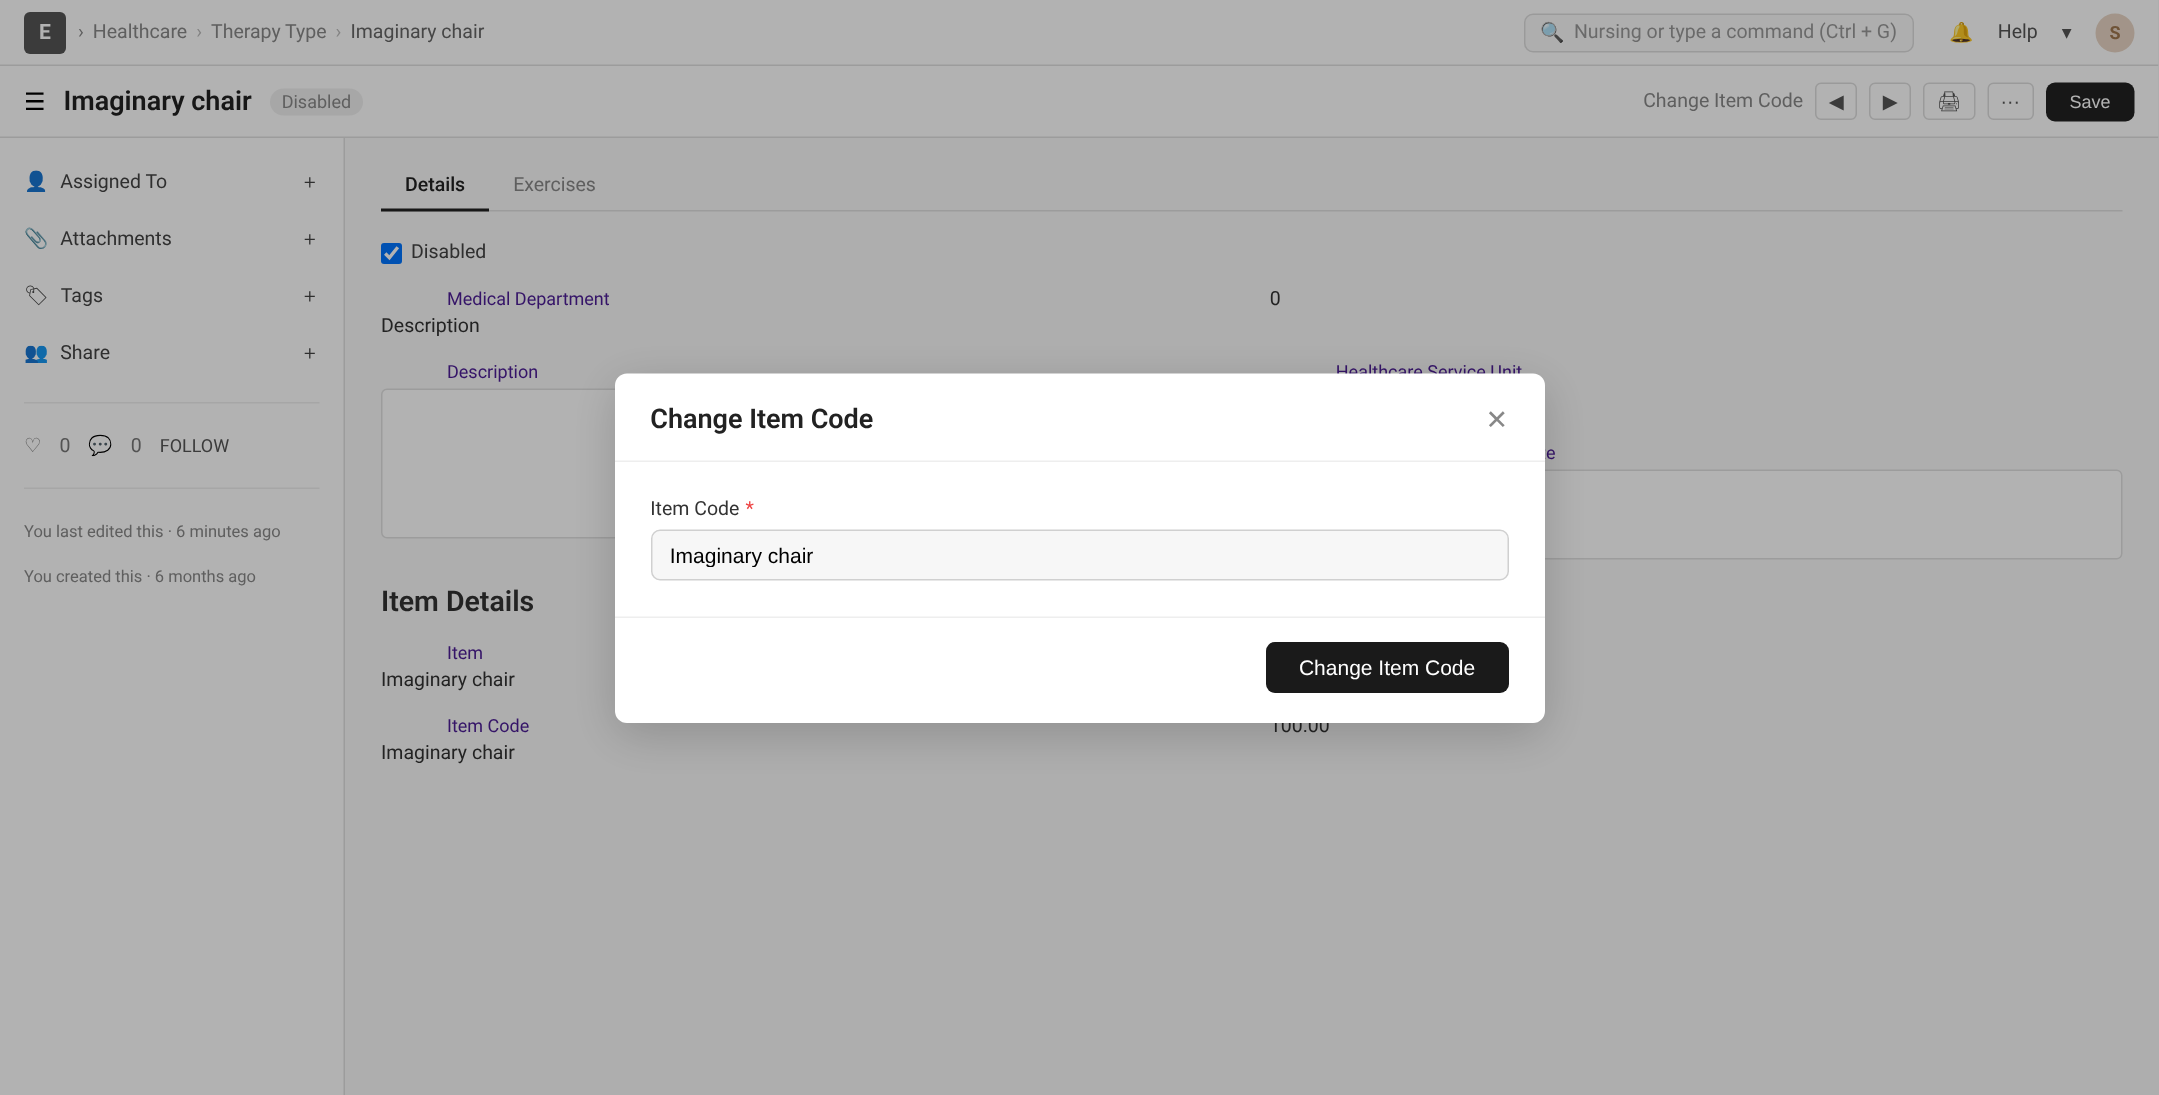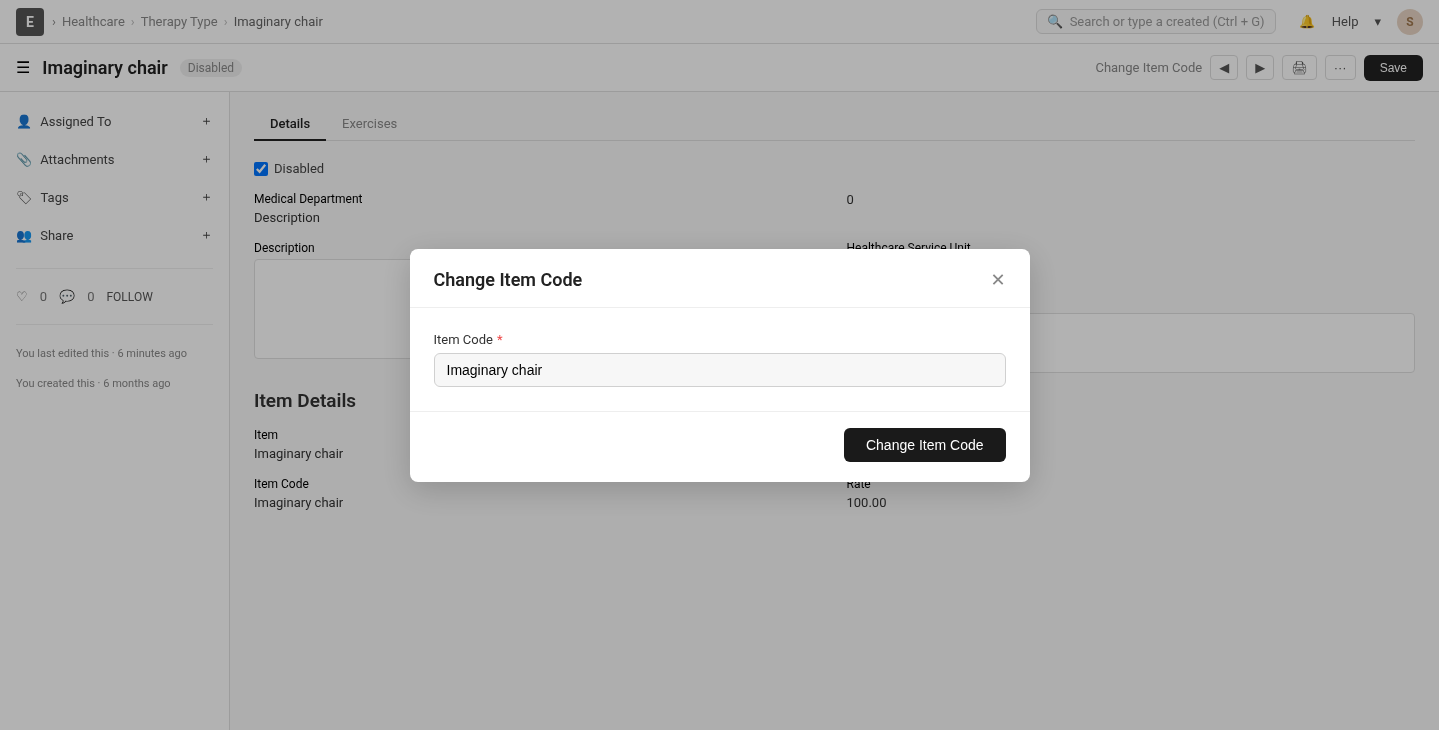--- a/index.html
+++ b/index.html
@@ -149,21 +149,21 @@
     .tab.active {
       color: #222;
       border-bottom-color: #222;
       font-weight: 500;
     }
 
     .section-row {
       display: flex; gap: 24px; margin-bottom: 16px;
     }
     .field-group { flex: 1; }
-    .field-label { font-size: 12px; color: #000000; margin-bottom: 4px; }
+    .field-label { font-size: 12px; color: #4c1d95; margin-bottom: 4px; margin-left: 44px; }
     .field-value { font-size: 13px; color: #333; }
     .checkbox-row { display: flex; align-items: center; gap: 6px; font-size: 13px; color: #444; }
     .checkbox-row input { width: 14px; height: 14px; }
     .section-heading { font-size: 19px; font-weight: 600; color: #333; margin-bottom: 0; }
 
     
     .overlay {
       position: fixed;
       top: 0; left: 0; right: 0; bottom: 0;
       background: rgba(0,0,0,0.3);
@@ -239,21 +239,21 @@
   <div class="navbar-breadcrumb">
     <span>›</span>
     <span>Healthcare</span>
     <span class="sep">›</span>
     <span>Therapy Type</span>
     <span class="sep">›</span>
     <span class="current">Imaginary chair</span>
   </div>
   <div class="navbar-search">
     <span>🔍</span>
-    <span>Search or type a created (Ctrl + G)</span>
+    <span>Nursing or type a command (Ctrl + G)</span>
   </div>
   <div class="navbar-right">
     <span>🔔</span>
     <span>Help</span>
     <span>▾</span>
     <div class="navbar-avatar">
       <span>S</span>
     </div>
   </div>
 </div>
@@ -369,21 +369,20 @@
         </div>
       </div>
     </div>
 
     <div class="section-row">
       <div class="field-group">
         <div class="field-label">Item Code</div>
         <div class="field-value">Imaginary chair</div>
       </div>
       <div class="field-group">
-        <div class="field-label">Rate</div>
         <div class="field-value">100.00</div>
       </div>
     </div>
   </div>
 </div>
 
 <div class="overlay">
   <div class="modal">
     <div class="modal-header">
       <span class="modal-title">Change Item Code</span>

